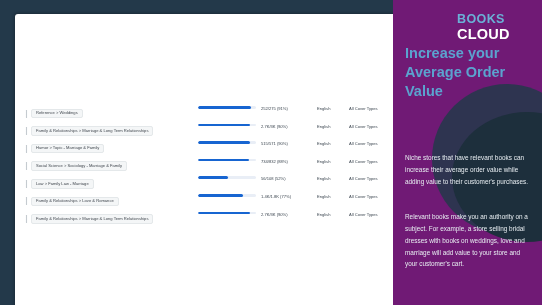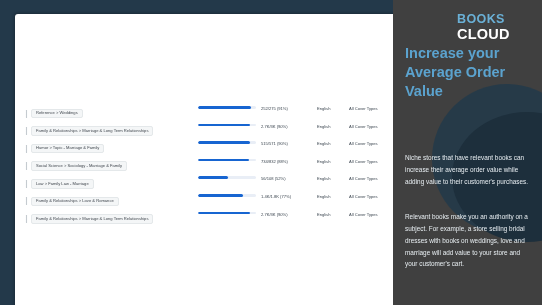--- a/index.html
+++ b/index.html
@@ -105,21 +105,21 @@
   .rowline > .pillhold {
     position: absolute;
     left: 0; top: 2.7px;
   }
 
   
   .panel {
     position: absolute;
     right: 0; top: 0;
     width: 149px; height: 305px;
-    background: #404040;
+    background: #701a75;
     overflow: hidden;
   }
   .panel .swoosh {
     position: absolute;
     right: -40px; top: 84px;
     width: 150px; height: 150px;
     background: #22394a;
     border-radius: 50%;
     opacity: .85;
   }

